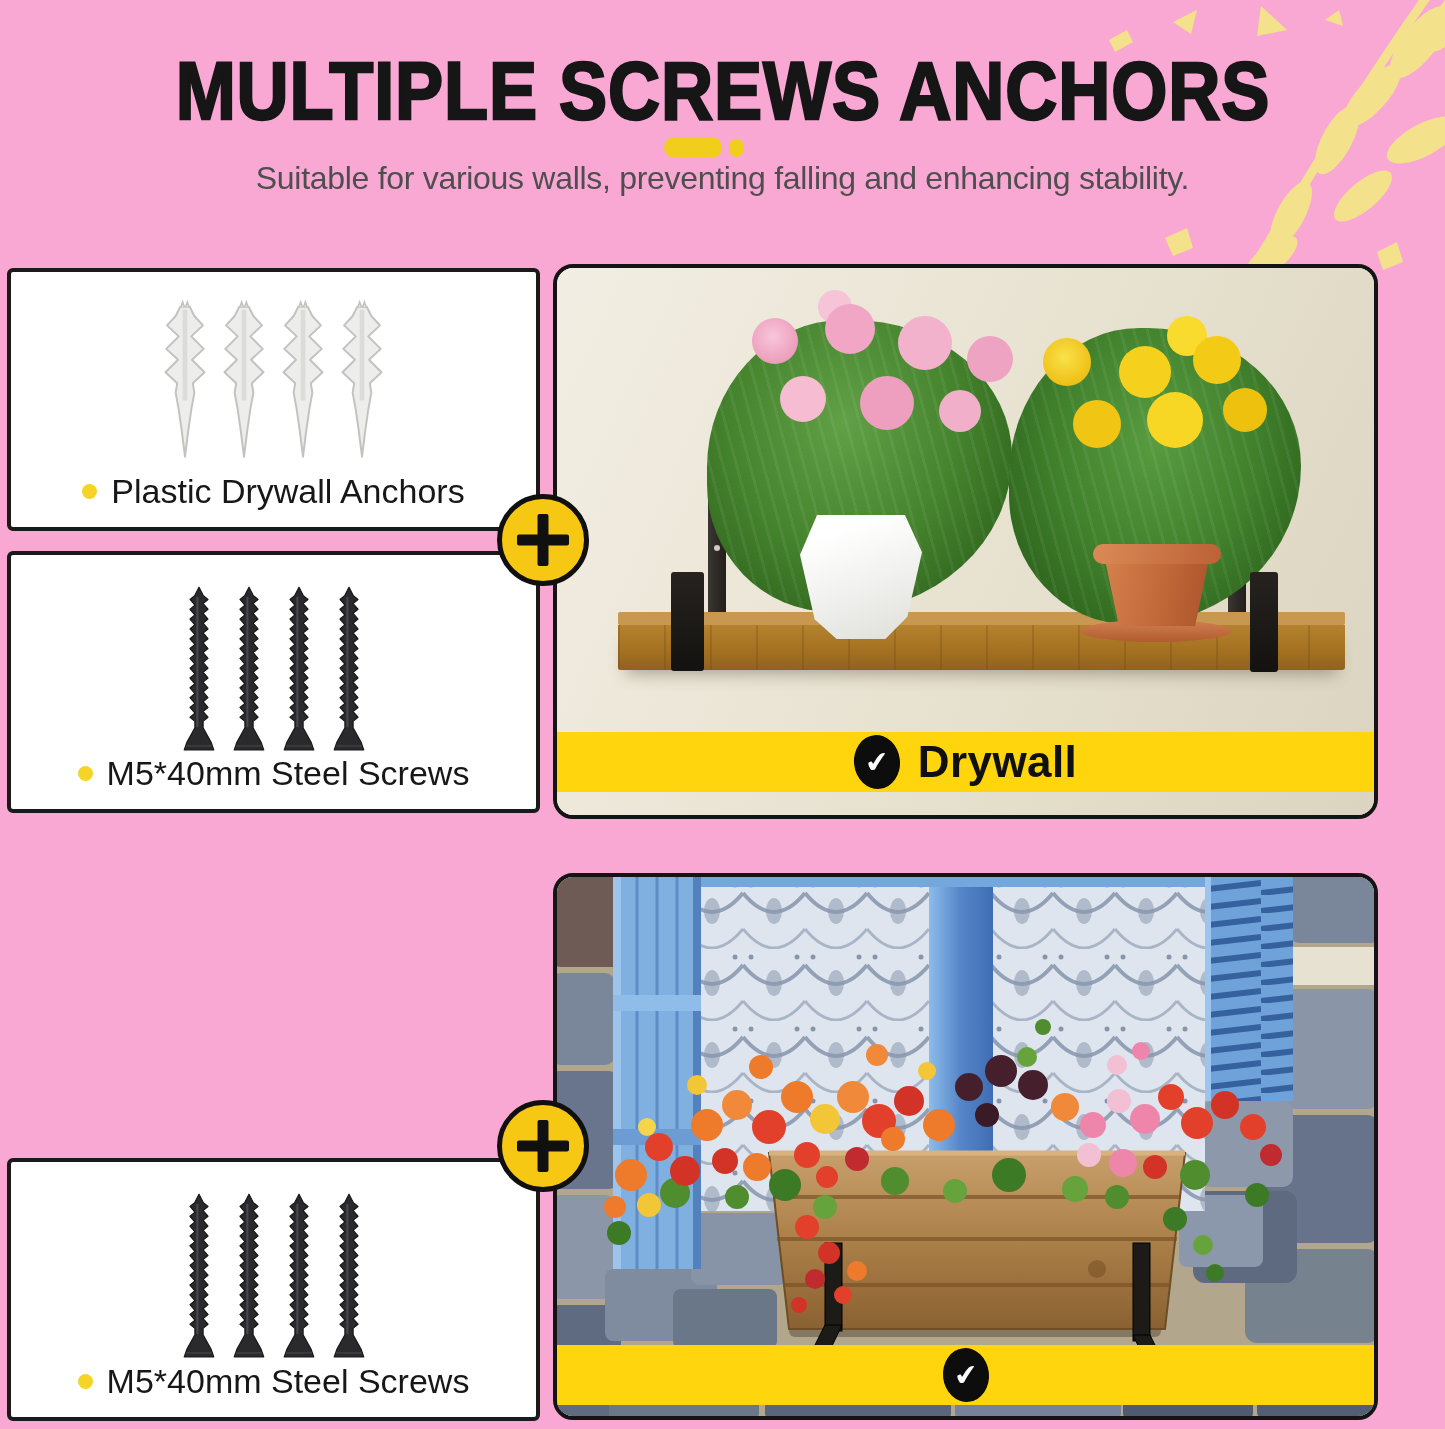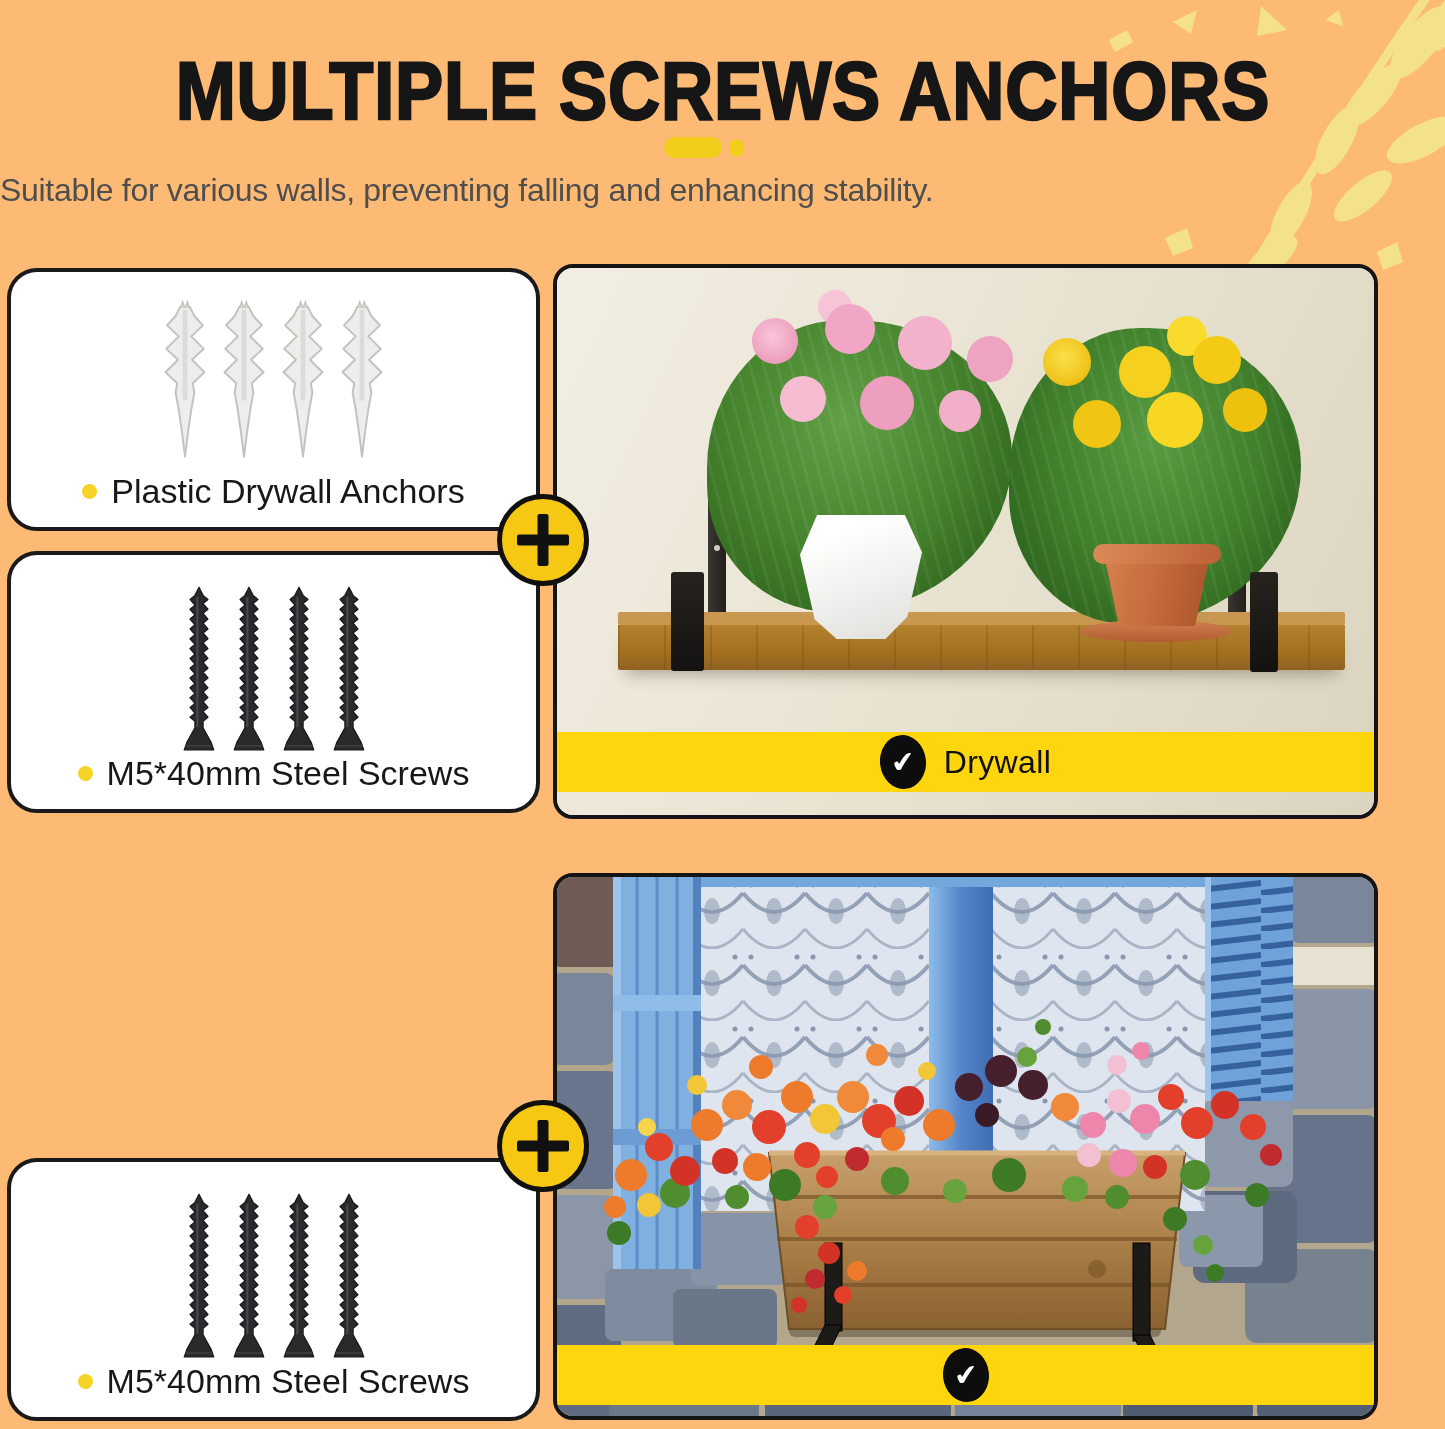--- a/index.html
+++ b/index.html
@@ -1,33 +1,33 @@
 <!DOCTYPE html>
 <html><head>
 <meta charset="utf-8">
 <style>
   * { box-sizing: border-box; margin: 0; padding: 0; }
   body { background:#FAF6E5; font-family:"Liberation Sans", sans-serif; }
-  .canvas { position:relative; width:1445px; height:1429px; background:#fdba74; overflow:hidden; }
+  .canvas { position:relative; width:1445px; height:1429px; background:#f9a8d4; overflow:hidden; }
 
   
   .title { position:absolute; top:44px; left:0; width:100%; text-align:center; white-space:nowrap; }
   .title span{ display:inline-block; transform:scaleX(.88); transform-origin:center;
       font-size:82px; font-weight:700; color:#161616; letter-spacing:1px;
       -webkit-text-stroke:2.5px #161616; }
   .title-dash { position:absolute; left:664px; top:137px; width:58px; height:21px; border-radius:11px; background:#F1CD1C; }
   .title-dot  { position:absolute; left:729px; top:139px; width:15px; height:18px; border-radius:8px; background:#F1CD1C; }
-  .subtitle { position:absolute; top:172px; left:0; width:100%; text-align:left;
+  .subtitle { position:absolute; top:160px; left:0; width:100%; text-align:center;
       font-size:32px; color:#4E4E4E; letter-spacing:-0.3px; }
 
   
   .leaves { position:absolute; right:0; top:0; width:420px; height:300px; pointer-events:none; }
 
   
-  .panel { position:absolute; background:#FFFFFF; border:4px solid #1A1A1A; border-radius:30px;text-align:right; }
+  .panel { position:absolute; background:#FFFFFF; border:4px solid #1A1A1A; border-radius:6px;text-align:right; }
   .panel-1 { left:7px;  top:268px;  width:533px; height:263px; }
   .panel-2 { left:7px;  top:551px;  width:533px; height:262px; }
   .panel-3 { left:7px;  top:874px;  width:533px; height:271px; }
   .panel-4 { left:7px;  top:1158px; width:533px; height:263px; }
   .icon-row { position:absolute; top:28px; left:0; right:0; display:flex; justify-content:center; align-items:flex-start; }
   .icon-row.anchors { gap:9px; }
   .icon-row.screws  { gap:14px; }
   .part-label { position:absolute; left:0; right:0; bottom:16px; display:flex; align-items:center; justify-content:center; gap:14px;
       font-size:34px; color:#171717; }
   .bullet { width:15px; height:15px; border-radius:50%; background:#F5D327; flex:0 0 auto; }
@@ -51,21 +51,21 @@
   .scene > div { position:absolute; }
 
   
   .caption-bar { position:absolute; left:0; right:0; height:60px; background:#FFD60D;
       display:flex; align-items:center; justify-content:center; gap:18px; z-index:6; }
   .photo-1 .caption-bar { bottom:23px; }
   .photo-2 .caption-bar { bottom:11px; }
   .check-badge { width:46px; height:54px; border-radius:50%; background:#0D0D0D; color:#FFF;
       display:flex; align-items:center; justify-content:center; transform:rotate(-6deg);
       font-family:"DejaVu Sans", sans-serif; font-size:29px; font-weight:700; flex:0 0 auto; }
-  .caption-text { font-size:32px; font-weight:400; color:#101010; letter-spacing:.4px; white-space:nowrap; }
+  .caption-text { font-size:44px; font-weight:700; color:#101010; letter-spacing:.4px; white-space:nowrap; }
 
   
   .s1-wall { inset:0; background:linear-gradient(115deg,#F2EEE3 0%,#E7E1CF 55%,#DAD4C0 100%); }
   .s1-strap { background:linear-gradient(90deg,#3A3631,#221F1C); border-radius:2px; width:18px; height:132px; top:215px; }
   .s1-strap.l { left:151px; } .s1-strap.r { left:671px; }
   .s1-strap::before, .s1-strap::after { content:""; position:absolute; left:50%; transform:translateX(-50%);
       width:6px; height:6px; border-radius:50%; background:#CFCac2; background:#CFCAC2; }
   .s1-strap::before { top:22px; } .s1-strap::after { top:62px; }
   .s1-board-top  { left:61px; top:344px; width:727px; height:13px; background:#C89850; border-radius:2px; }
   .s1-board-front{ left:61px; top:357px; width:727px; height:45px; border-radius:0 0 3px 3px;

